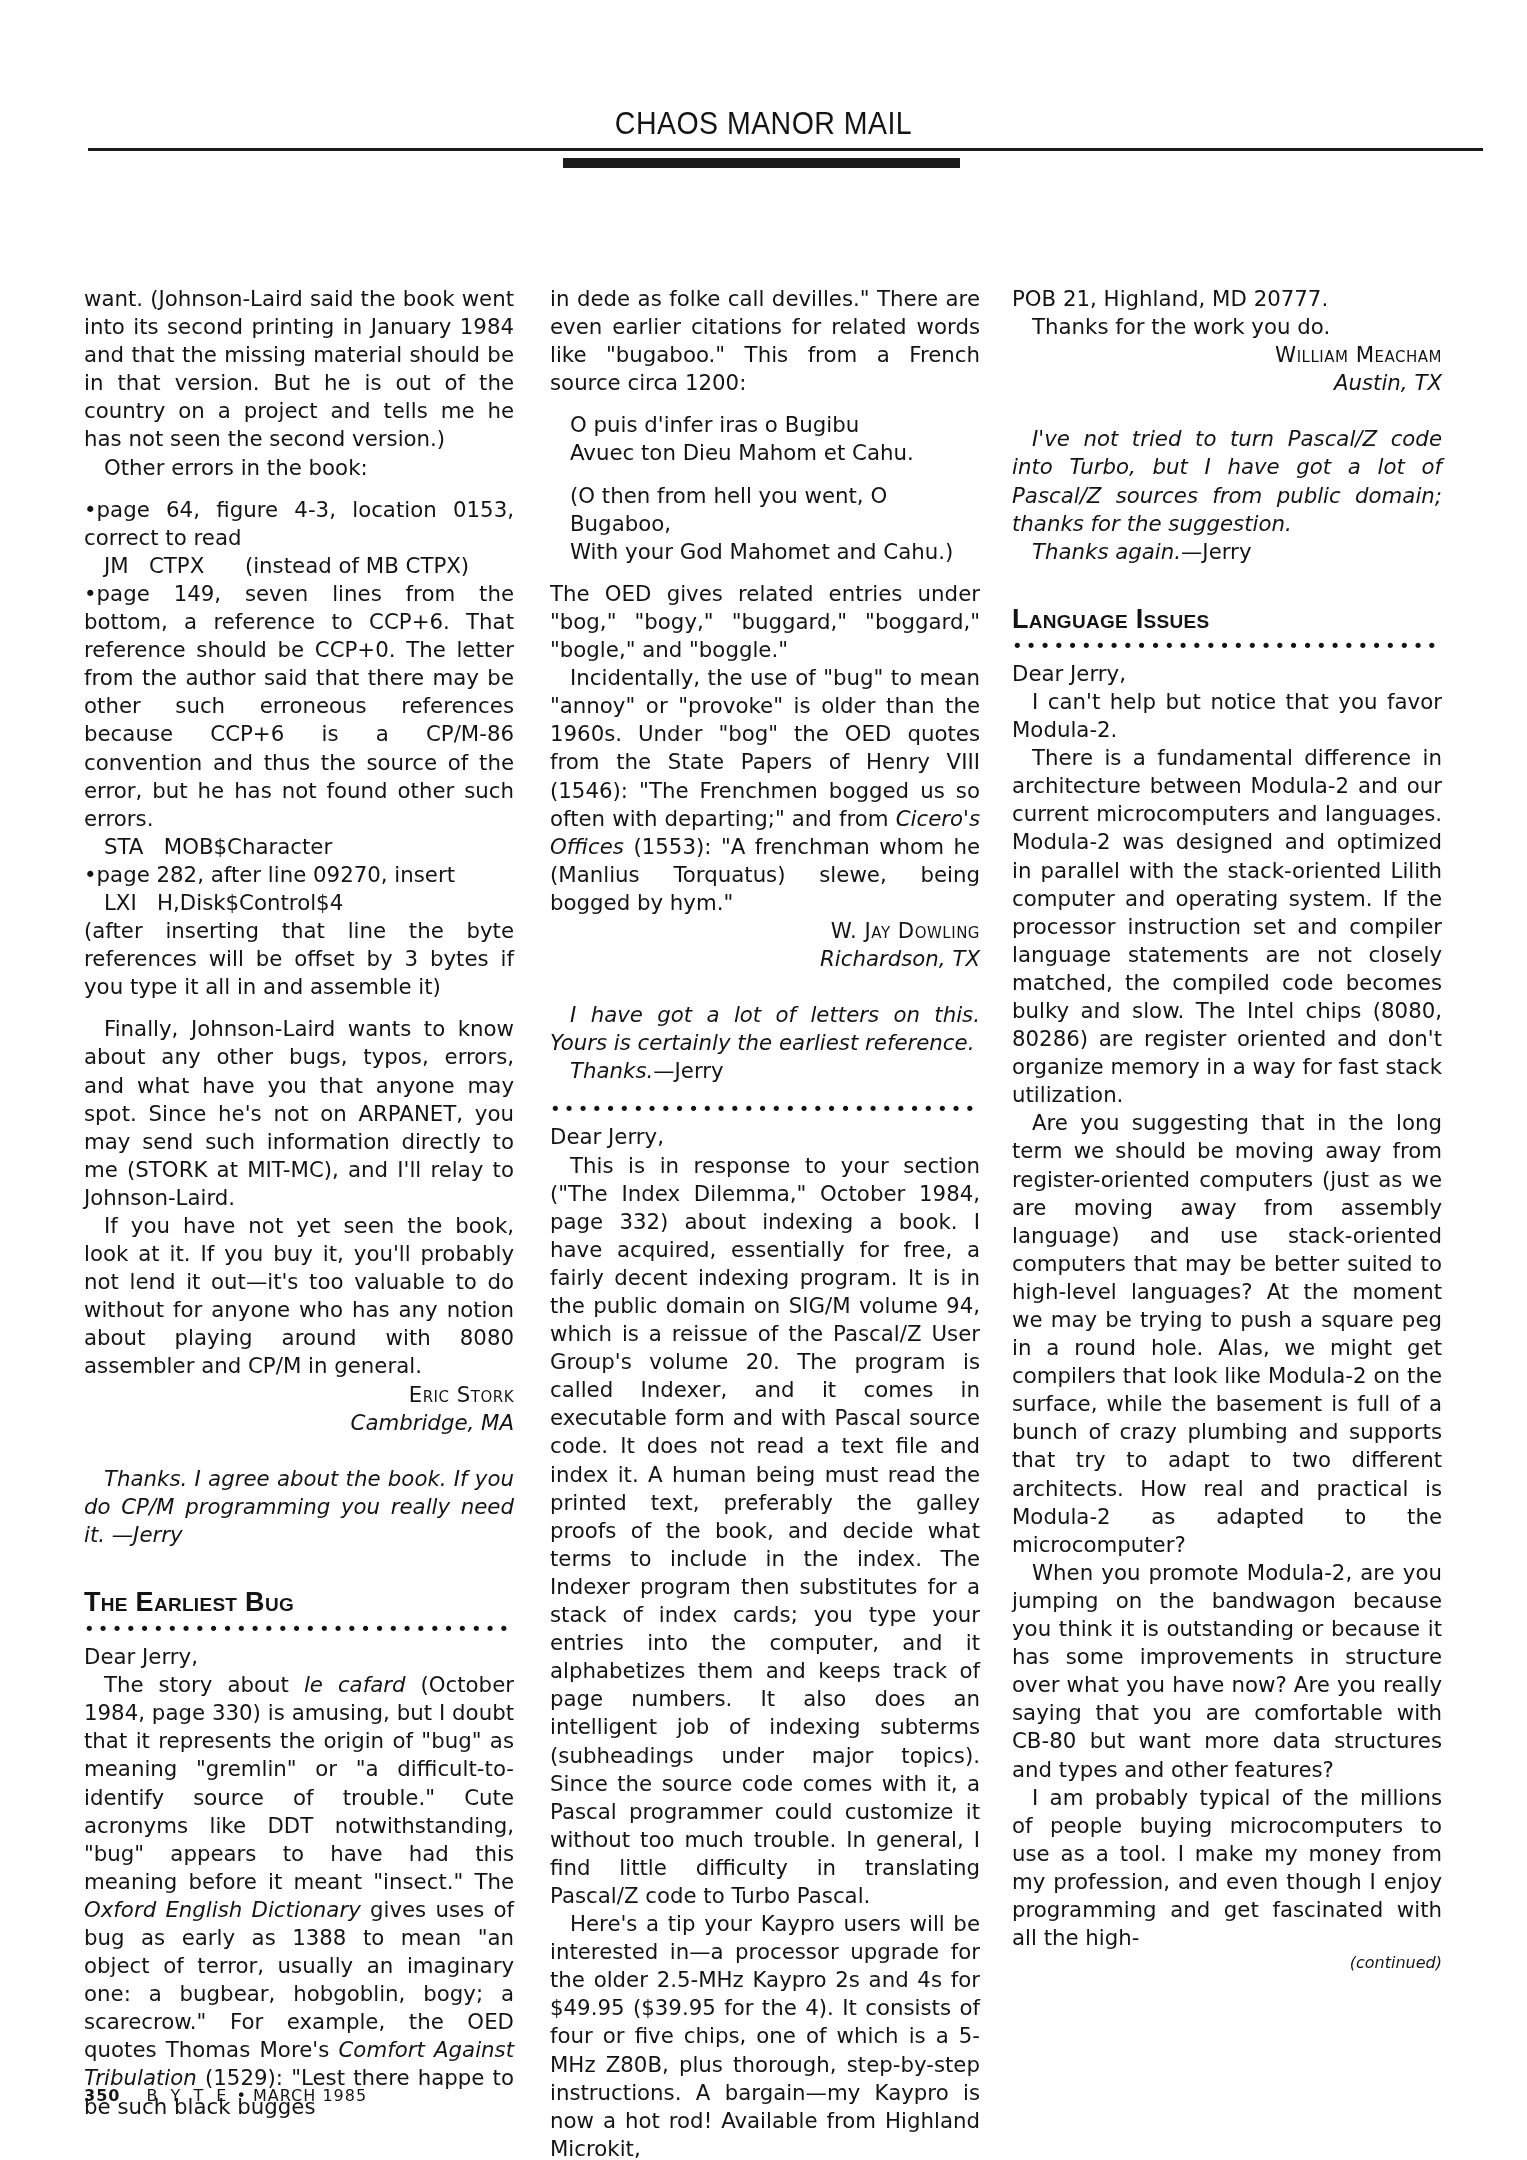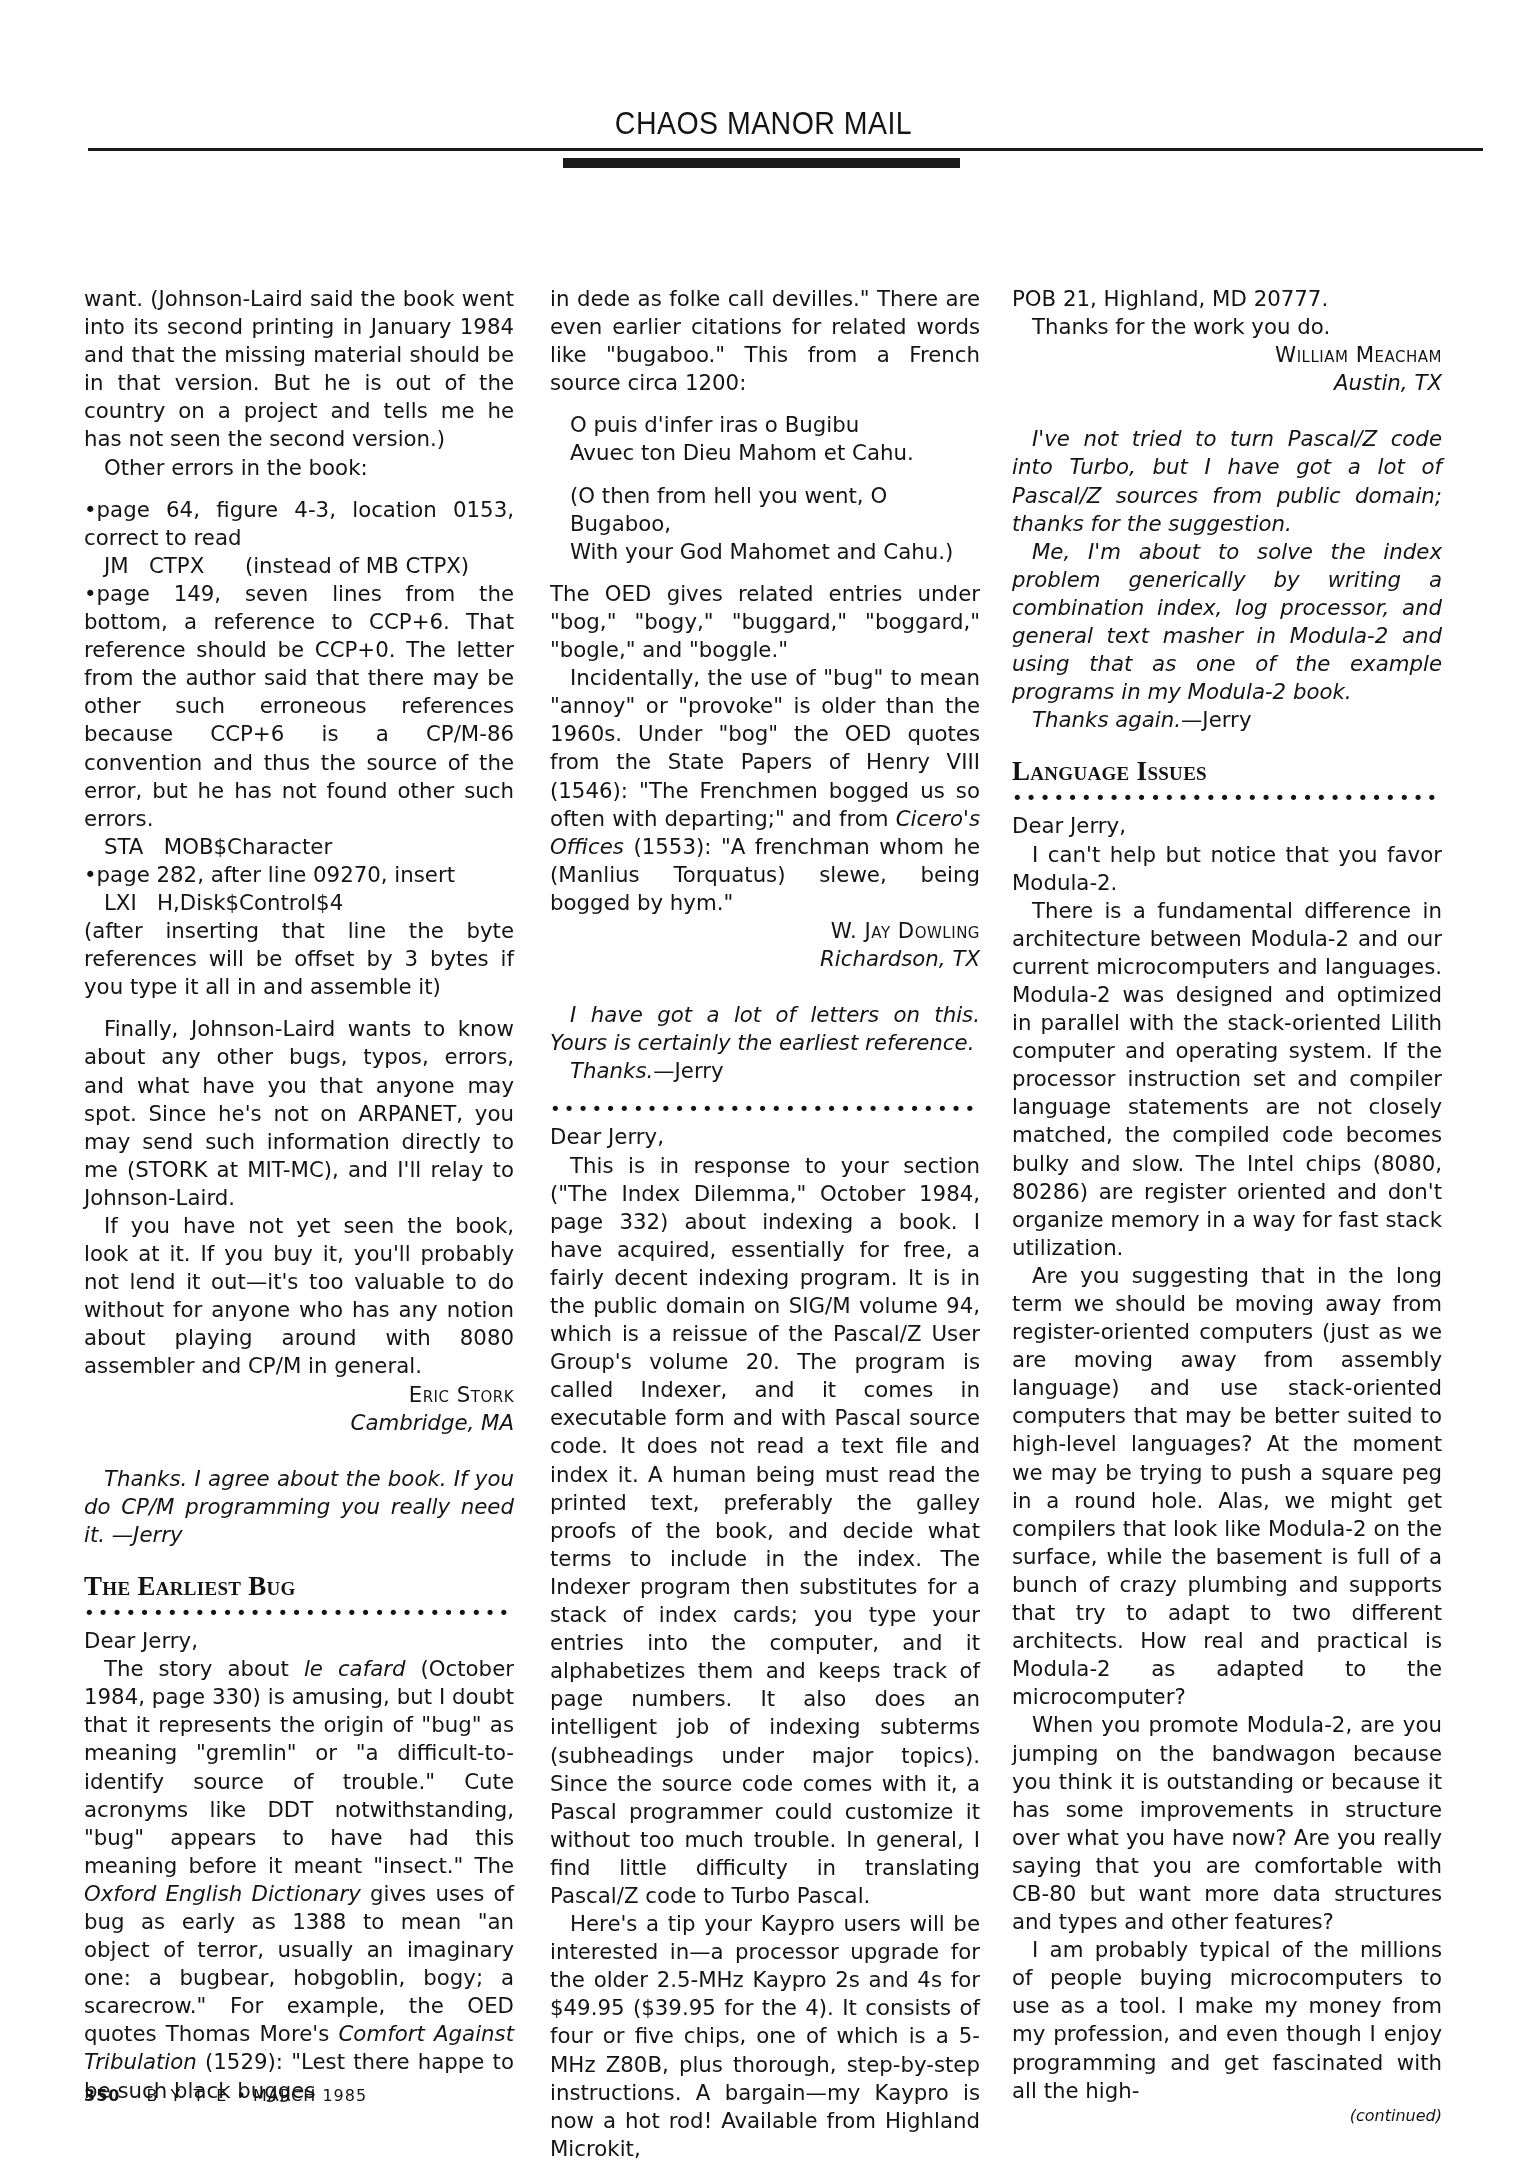--- a/index.html
+++ b/index.html
@@ -15,22 +15,22 @@
   .col p { margin: 0; }
   .ind { text-indent: 20px; }
   .gap { height: 14px; }
   .gap-lg { height: 28px; }
   .it { font-style: italic; }
   .sig { text-align: right; font-variant: small-caps; letter-spacing: 0.5px; }
   .loc { text-align: right; font-style: italic; }
   .code { padding-left: 20px; white-space: pre; text-align: left; }
   .bullet::before { content: "\2022"; }
   .verse { padding-left: 20px; text-align: left; }
-  .head { font-family: Liberation Serif, serif; font-weight: bold; font-variant: small-caps;
-          font-size: 27px; line-height: 34px; margin-top: 6px; letter-spacing: 0.3px; }
+  .head { font-family: Liberation Sans, sans-serif; font-weight: bold; font-variant: small-caps;
+          font-size: 27px; line-height: 34px; margin-top: 22px; letter-spacing: 0.3px; }
   .dots { font-size: 18px; line-height: 20px; letter-spacing: 3.2px; overflow: hidden; white-space: nowrap;
           text-align: left; margin-bottom: 4px; }
   .cont { text-align: right; font-style: italic; font-size: 16px; line-height: 22px; }
   .footer { position: absolute; left: 84px; top: 2086px; font-size: 16px; letter-spacing: 1px; }
   .footer .pg { font-weight: bold; margin-right: 20px; }
   .footer .mag { letter-spacing: 4px; }
 </style>
 </head>
 <body>
 
@@ -86,21 +86,20 @@
   <p class="ind">Here's a tip your Kaypro users will be interested in—a processor upgrade for the older 2.5-MHz Kaypro 2s and 4s for $49.95 ($39.95 for the 4). It consists of four or five chips, one of which is a 5-MHz Z80B, plus thorough, step-by-step instructions. A bargain—my Kaypro is now a hot rod! Available from Highland Microkit,</p>
 </div>
 
 <div class="col" style="left:1012px;">
   <p>POB 21, Highland, MD 20777.</p>
   <p class="ind">Thanks for the work you do.</p>
   <p class="sig">William Meacham</p>
   <p class="loc">Austin, TX</p>
   <div class="gap-lg"></div>
   <p class="ind it">I've not tried to turn Pascal/Z code into Turbo, but I have got a lot of Pascal/Z sources from public domain; thanks for the suggestion.</p>
-  <p class="ind it">Me, I'm about to solve the index problem generically by writing a combination index, log processor, and general text masher in Modula-2 and using that as one of the example programs in my Modula-2 book.</p>
   <p class="ind"><span class="it">Thanks again.</span><span>—Jerry</span></p>
   <div class="gap"></div>
   <div class="head">Language Issues</div>
   <div class="dots">••••••••••••••••••••••••••••••••••••••••••••</div>
   <p>Dear Jerry,</p>
   <p class="ind">I can't help but notice that you favor Modula-2.</p>
   <p class="ind">There is a fundamental difference in architecture between Modula-2 and our current microcomputers and languages. Modula-2 was designed and optimized in parallel with the stack-oriented Lilith computer and operating system. If the processor instruction set and compiler language statements are not closely matched, the compiled code becomes bulky and slow. The Intel chips (8080, 80286) are register oriented and don't organize memory in a way for fast stack utilization.</p>
   <p class="ind">Are you suggesting that in the long term we should be moving away from register-oriented computers (just as we are moving away from assembly language) and use stack-oriented computers that may be better suited to high-level languages? At the moment we may be trying to push a square peg in a round hole. Alas, we might get compilers that look like Modula-2 on the surface, while the basement is full of a bunch of crazy plumbing and supports that try to adapt to two different architects. How real and practical is Modula-2 as adapted to the microcomputer?</p>
   <p class="ind">When you promote Modula-2, are you jumping on the bandwagon because you think it is outstanding or because it has some improvements in structure over what you have now? Are you really saying that you are comfortable with CB-80 but want more data structures and types and other features?</p>
   <p class="ind">I am probably typical of the millions of people buying microcomputers to use as a tool. I make my money from my profession, and even though I enjoy programming and get fascinated with all the high-</p>

